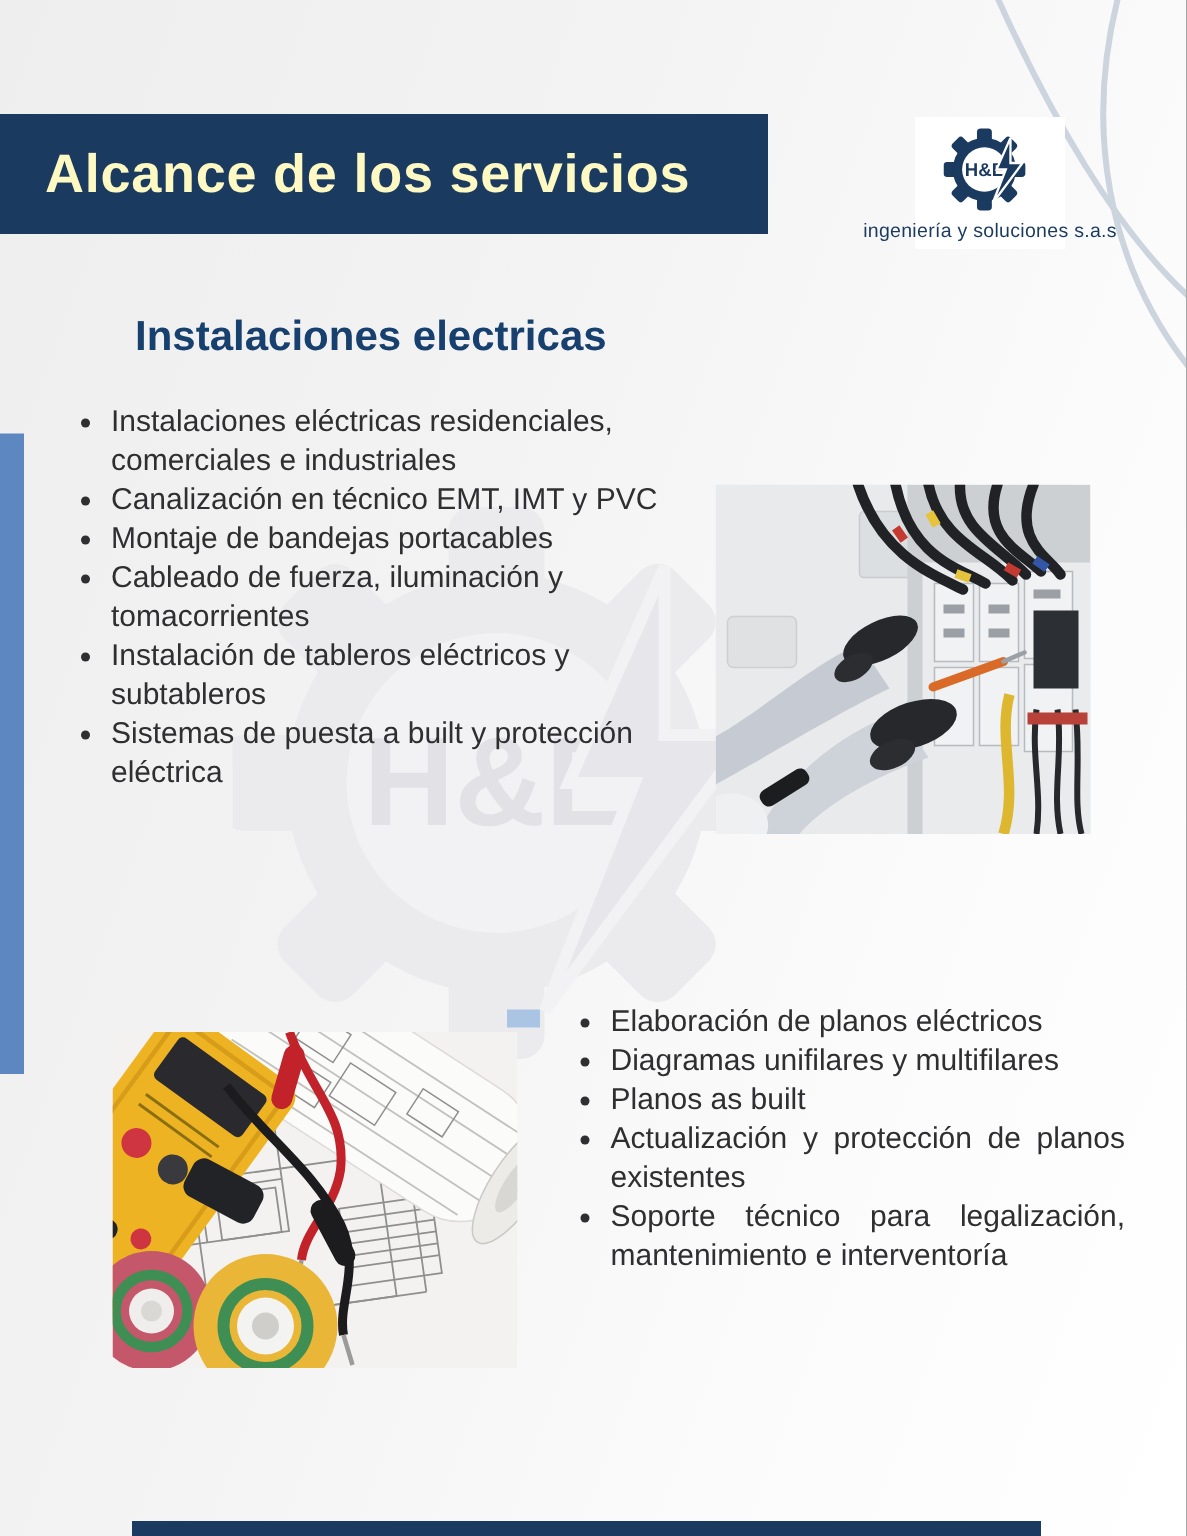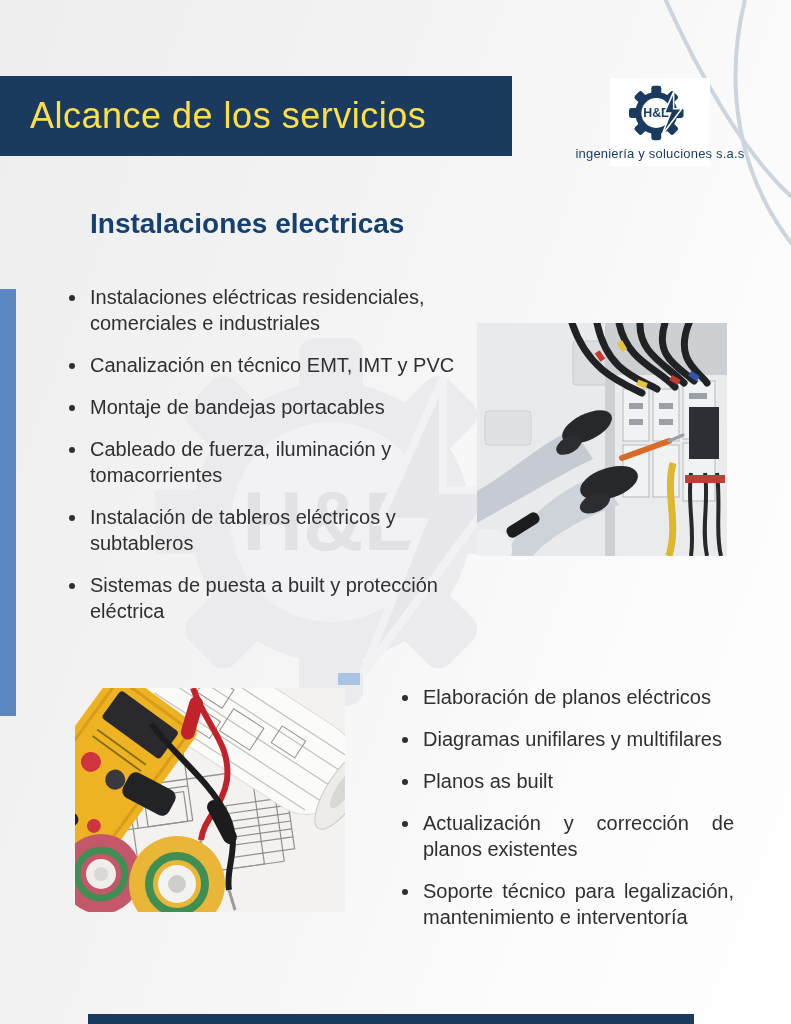--- a/index.html
+++ b/index.html
@@ -7,35 +7,35 @@
     position:relative;width:791px;height:1024px;margin:0 auto;overflow:hidden;
     background:linear-gradient(110deg,#eeeeef 0%,#f3f3f4 38%,#fbfbfc 72%,#ffffff 100%);
     font-family:"Liberation Sans","DejaVu Sans",sans-serif;
   }
   .decor-arcs{position:absolute;top:0;right:0;width:140px;height:300px;}
   .watermark{position:absolute;left:155px;top:322px;width:400px;height:400px;opacity:1;}
   .header-bar{
     position:absolute;left:0;top:76px;width:512px;height:80px;background:#1a3a5f;
     display:flex;align-items:center;padding-left:30px;box-sizing:border-box;
   }
-  .header-title{color:#fde047;font-size:36px;font-weight:400;letter-spacing:.5px;white-space:nowrap;}
+  .header-title{color:#fef9c3;font-size:36px;font-weight:700;letter-spacing:.5px;white-space:nowrap;}
   .logo-box{
     position:absolute;left:610px;top:78px;width:100px;height:88px;background:#ffffff;
     display:flex;flex-direction:column;align-items:center;justify-content:flex-start;padding-top:4px;box-sizing:border-box;
   }
   .logo-tagline{font-size:13px;color:#1a3a5f;margin-top:2px;white-space:nowrap;letter-spacing:.2px;}
   .side-accent{position:absolute;left:0;top:289px;width:16px;height:427px;background:#5d87c1;}
   .section-heading{position:absolute;font-size:28px;font-weight:700;color:#17406e;white-space:nowrap;margin-left:20px;}
   .h1{left:70px;top:208px;}
   .h2{left:245px;top:598px;}
   ul.svc-list{
     position:absolute;margin:0;color:#2f2f31;font-size:20px;line-height:26px;
     list-style:disc outside;
   }
-  ul.svc-list li{margin:16px;padding-left:2px;}
+  ul.svc-list li{margin:0;padding-left:2px;}
   .list-1{left:50px;top:268px;width:408px;padding-left:22px;}
   .list-2{left:384px;top:668px;width:345px;padding-left:21px;text-align:justify;}
   .list-2 li{text-align:justify;text-align-last:left;}
   .photo{position:absolute;overflow:hidden;}
   .photo-1{left:477px;top:323px;width:250px;height:233px;}
   .photo-2{left:75px;top:688px;width:270px;height:224px;}
   .accent-square{position:absolute;left:338px;top:673px;width:22px;height:12px;background:#aac4e3;}
   .bottom-bar{position:absolute;left:88px;top:1014px;width:606px;height:10px;background:#1a3a5f;}
 </style>
 </head>
@@ -213,19 +213,19 @@
       <circle cx="102" cy="196" r="28" fill="none" stroke="#3f8f54" stroke-width="8"></circle>
       <circle cx="102" cy="196" r="19" fill="#f3f3f1"></circle>
       <circle cx="102" cy="196" r="9" fill="#cfcecb"></circle>
     </svg>
   </div>
 
   <ul class="svc-list list-2">
     <li>Elaboración de planos eléctricos</li>
     <li>Diagramas unifilares y multifilares</li>
     <li>Planos as built</li>
-    <li>Actualización y corrección de planos existentes</li>
+    <li>Actualización y protección de planos existentes</li>
     <li>Soporte técnico para legalización, mantenimiento e interventoría</li>
   </ul>
 
   <div class="bottom-bar"></div>
 
 </div>
 
 </body></html>

